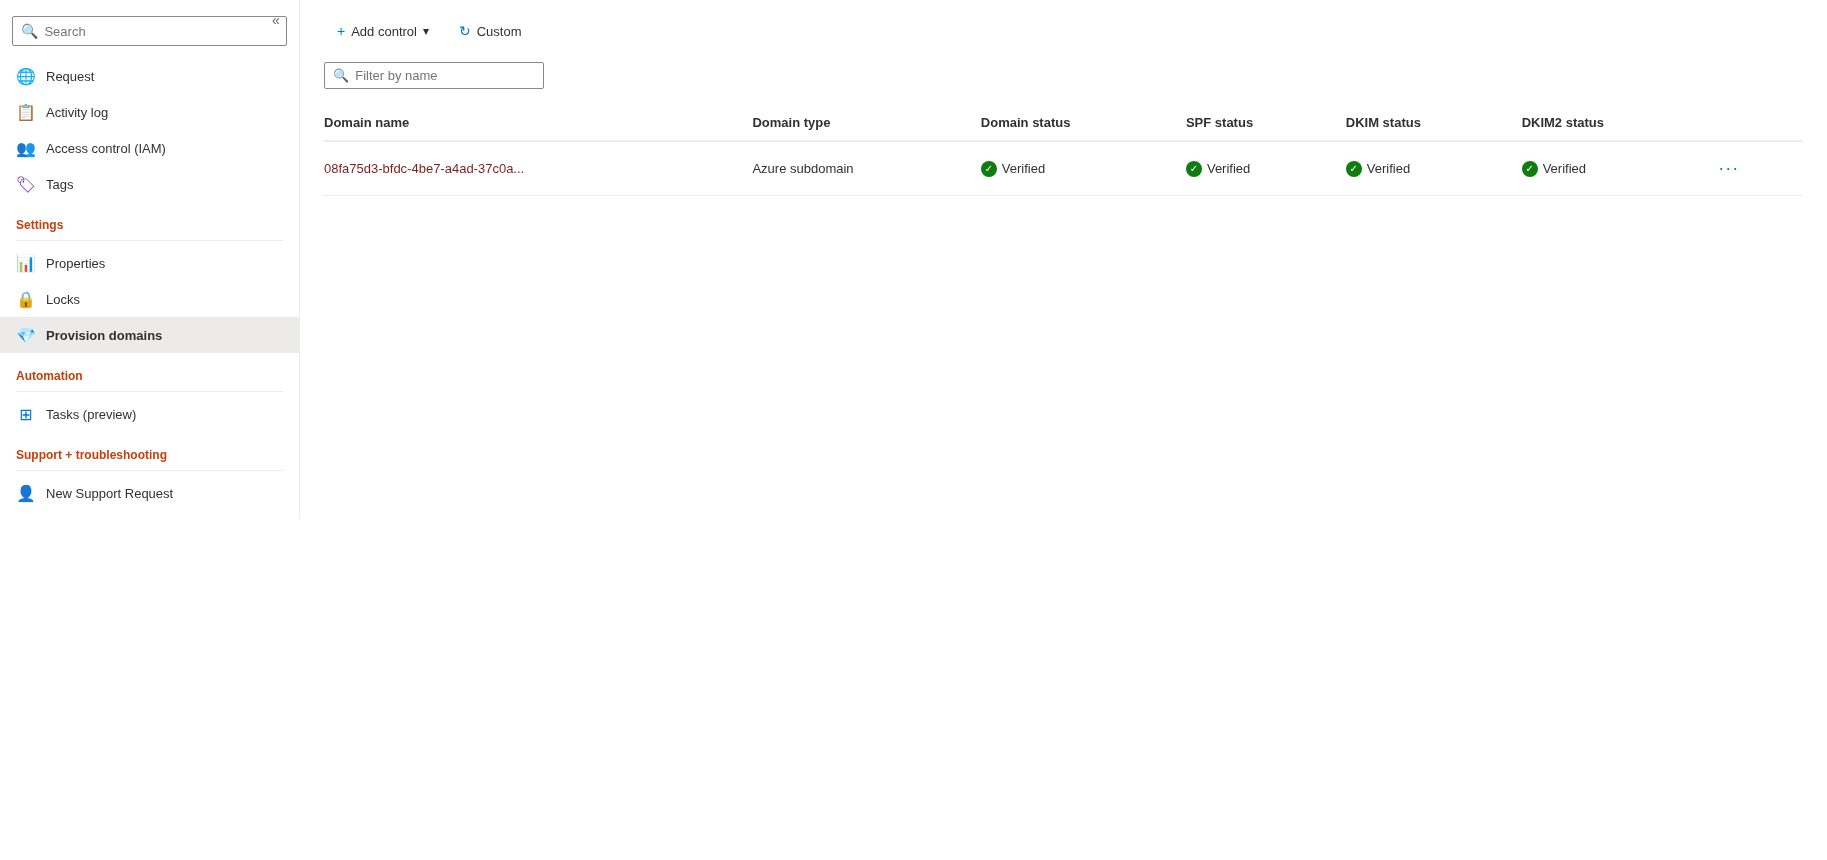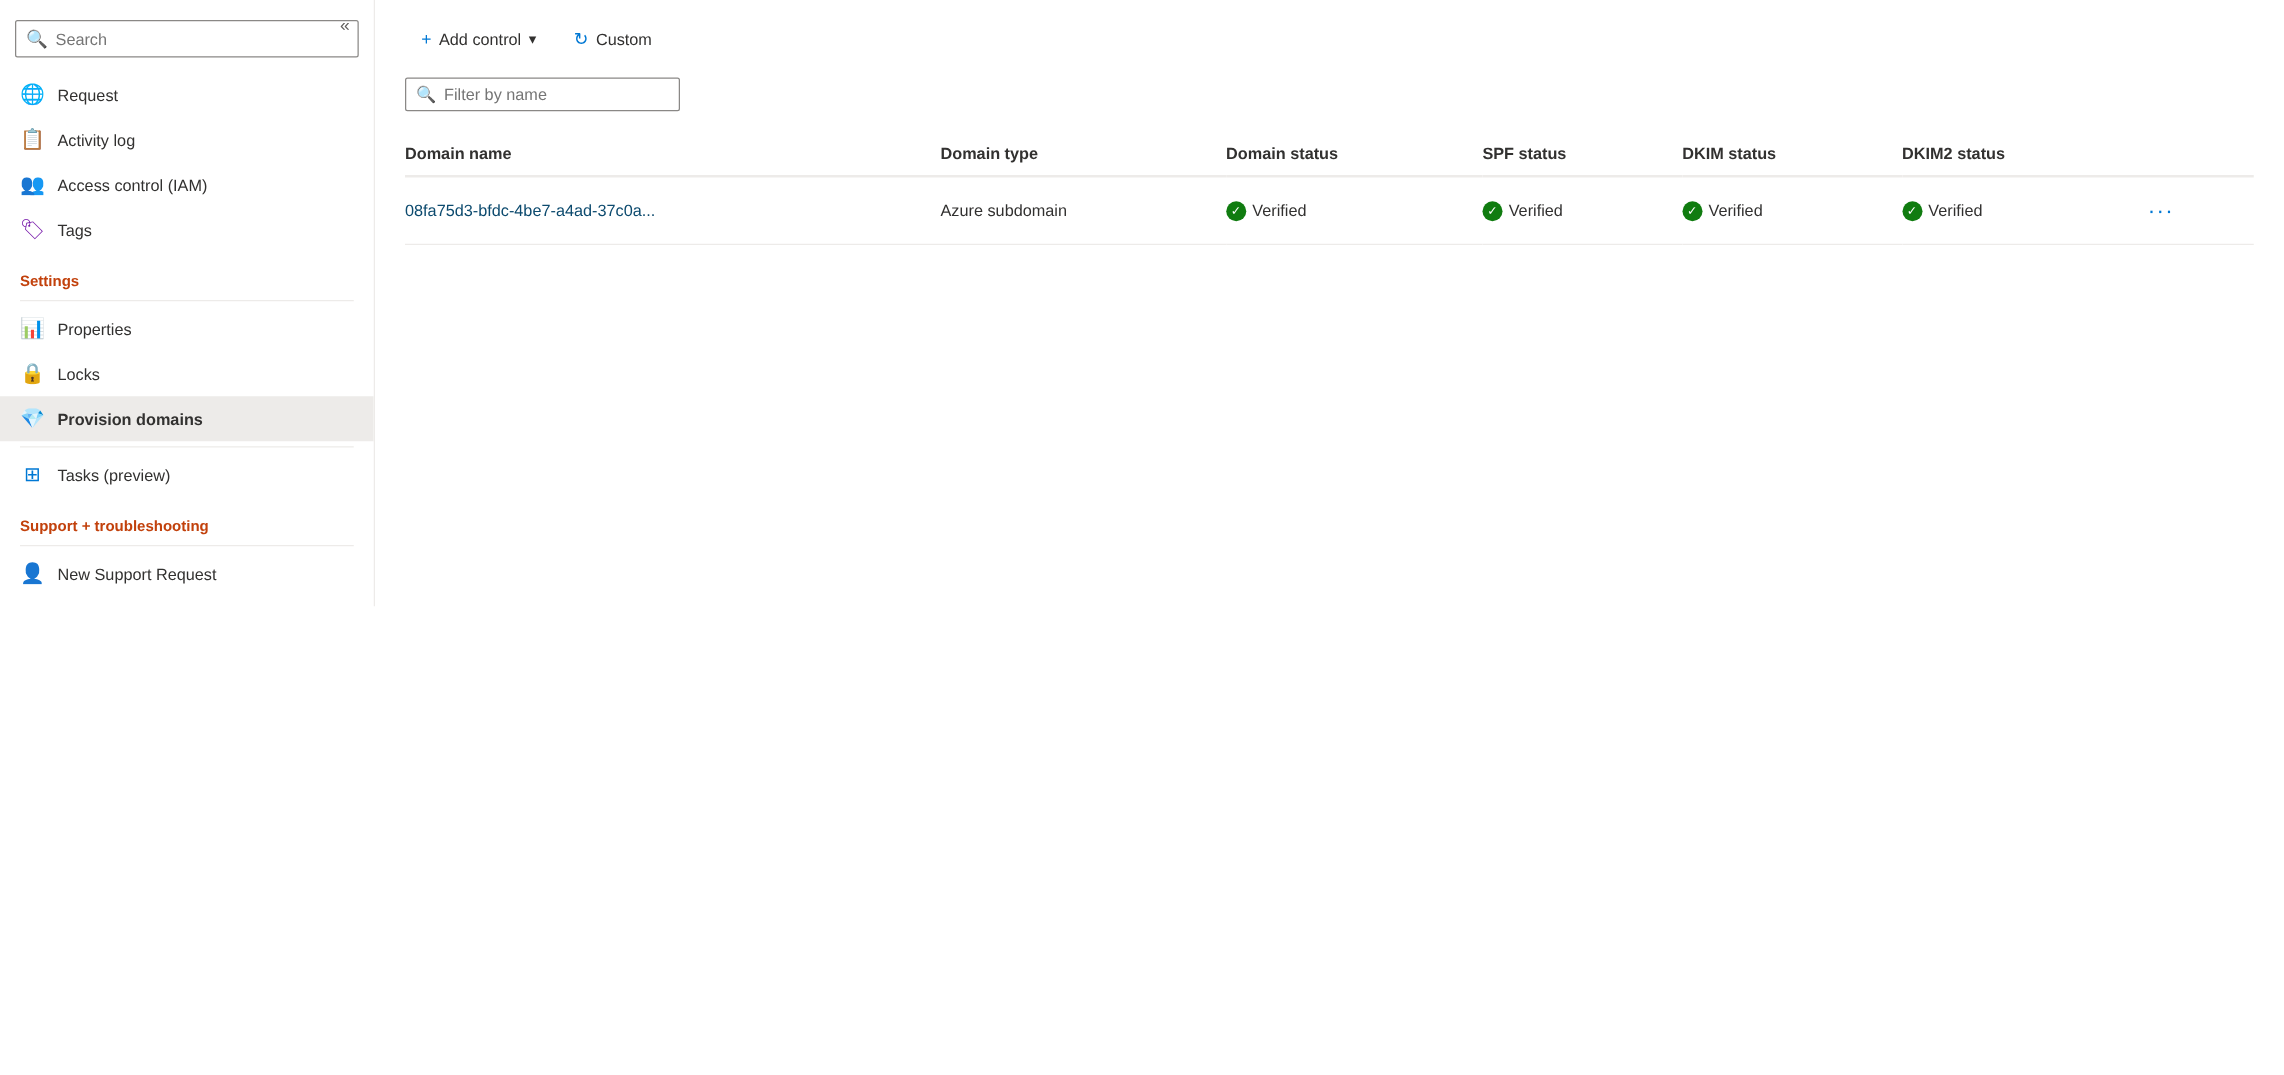--- a/index.html
+++ b/index.html
@@ -151,21 +151,21 @@
       white-space: nowrap;
       margin-left: 21px;
     }
     .data-table td {
       padding: 14px 12px 14px 0;
       font-size: 13px;
       border-bottom: 1px solid #edebe9;
       vertical-align: middle;
     }
     .domain-link {
-      color: #0c4a6e;
+      color: #7f1d1d;
       text-decoration: none;
       cursor: pointer;
     }
 
     .status-verified {
       display: flex;
       align-items: center;
       gap: 5px;
       color: #323130;
     }
@@ -242,20 +242,21 @@
     </a>
     <a class="nav-item">
       <span class="nav-icon" style="color:#605e5c;">🔒</span>
       <span>Locks</span>
     </a>
     <a class="nav-item active">
       <span class="nav-icon" style="color:#7719aa;">💎</span>
       <span>Provision domains</span>
     </a>
 
+    <div class="section-header">Automation</div>
     <hr class="section-divider">
 
     <a class="nav-item">
       <span class="nav-icon" style="color:#0078d4;">⊞</span>
       <span>Tasks (preview)</span>
     </a>
 
     <div class="section-header">Support + troubleshooting</div>
     <hr class="section-divider">
 

